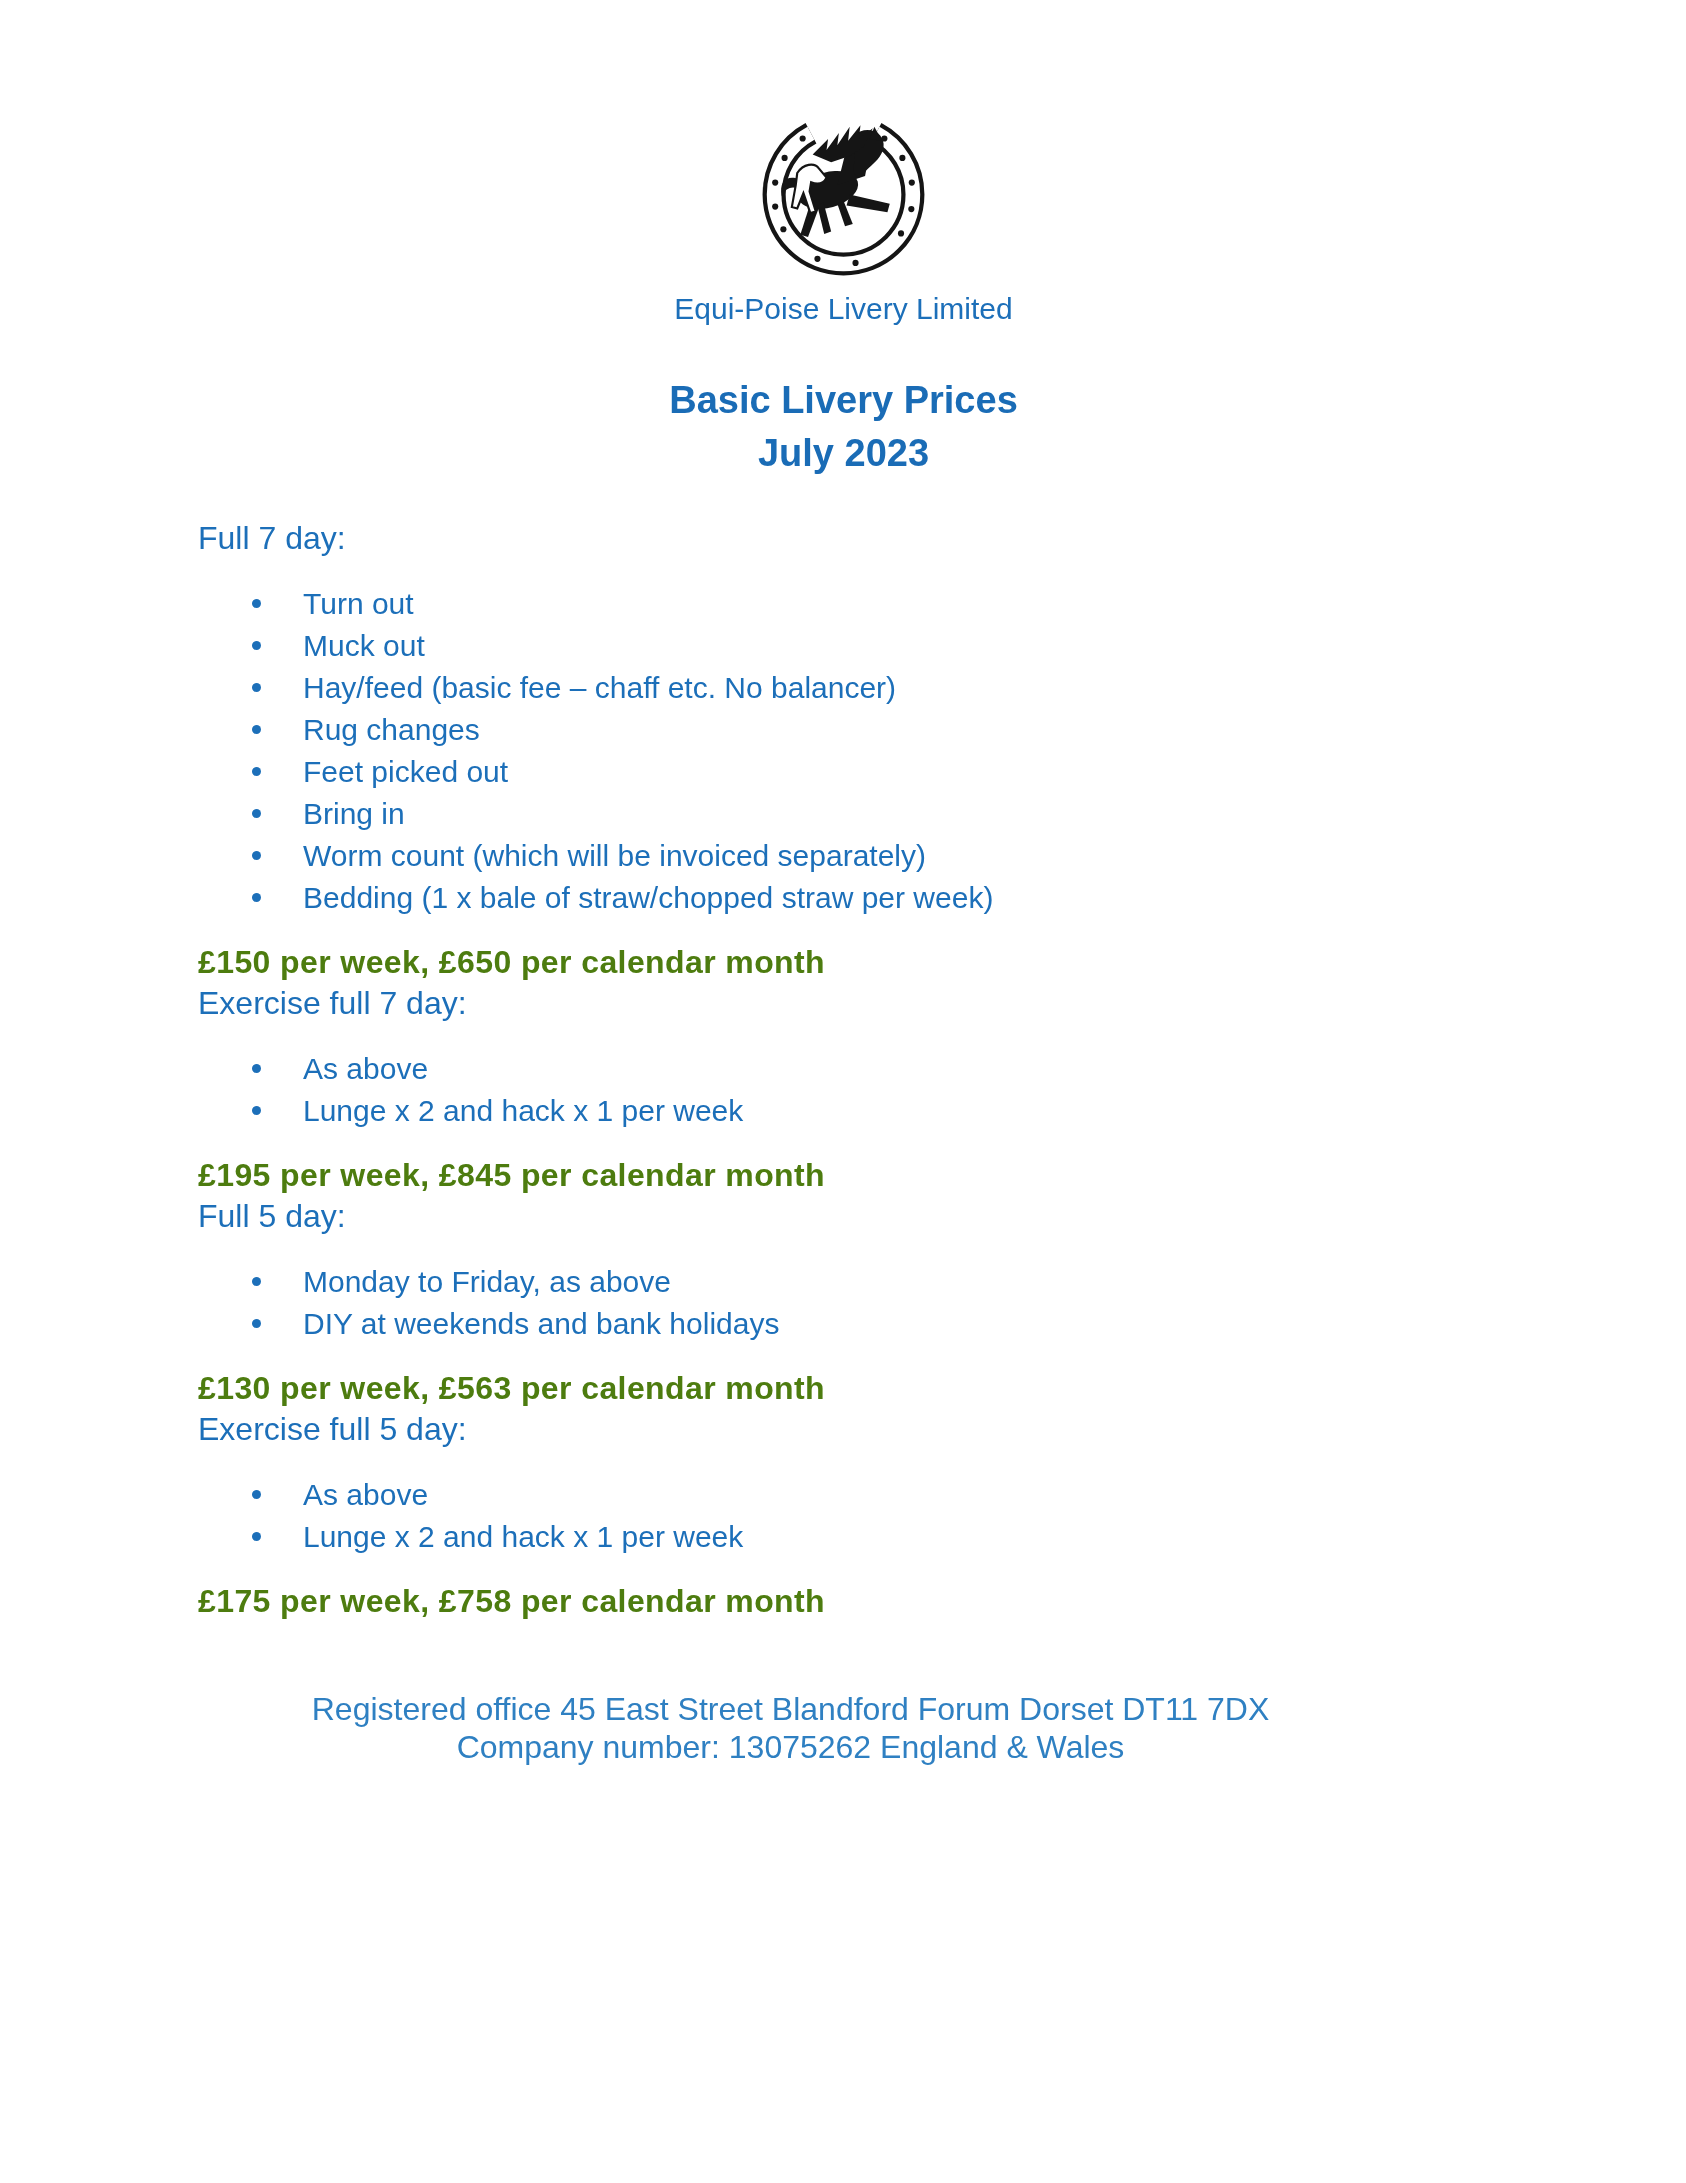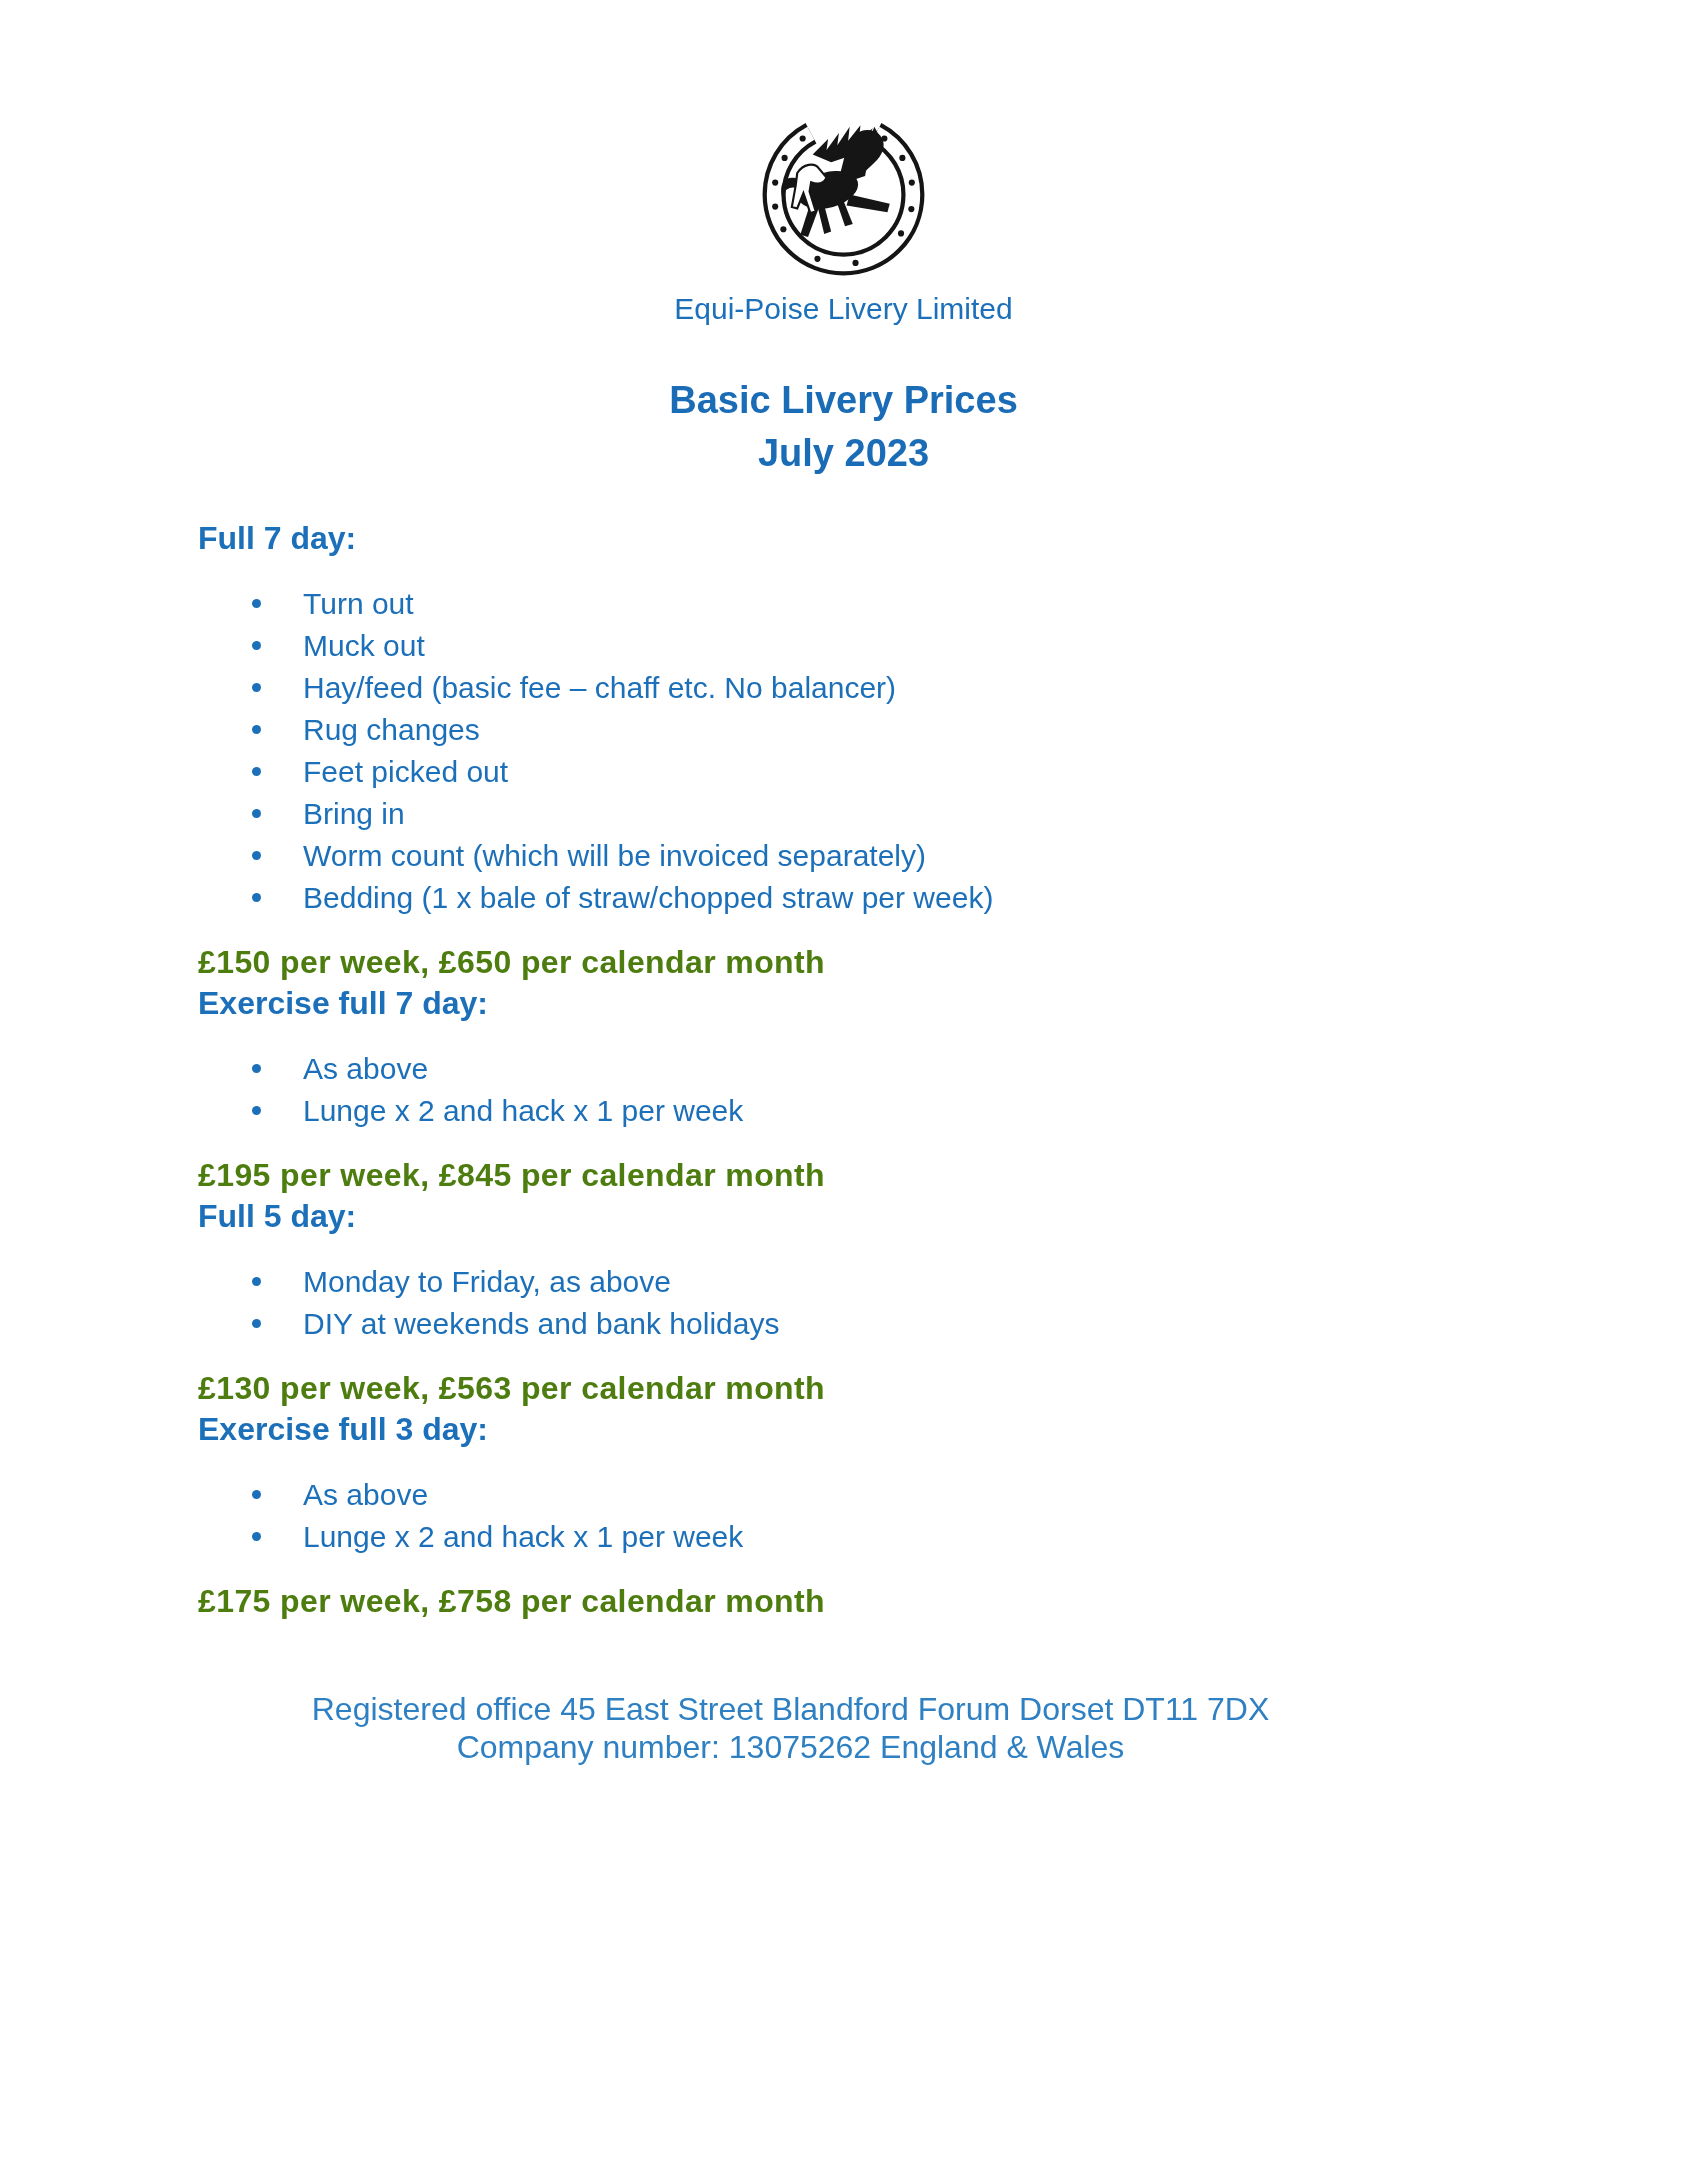--- a/index.html
+++ b/index.html
@@ -40,21 +40,21 @@
     text-align: center;
   }
   
   .doc-body {
     padding-left: 198px;
     padding-right: 165px;
   }
   .section-heading {
     font-size: 32px;
     line-height: 40px;
-    font-weight: 700;
+    font-weight: 400;
     color: #1c6fb9;
   }
   .price-section:first-child .section-heading { margin-top: 38px; }
   .price-section + .price-section .section-heading { }
   .bullet-list {
     margin-top: 25px;
     list-style: none;
     padding-left: 54px;
   }
   .bullet-list li {
@@ -168,21 +168,21 @@
     <section class="price-section">
       <h2 class="section-heading">Full 5 day:</h2>
       <ul class="bullet-list">
         <li><span class="dot"></span><span>Monday to Friday, as above</span></li>
         <li><span class="dot"></span><span>DIY at weekends and bank holidays</span></li>
       </ul>
       <p class="price">£130 per week, £563 per calendar month</p>
     </section>
 
     <section class="price-section">
-      <h2 class="section-heading">Exercise full 3 day:</h2>
+      <h2 class="section-heading">Exercise full 5 day:</h2>
       <ul class="bullet-list">
         <li><span class="dot"></span><span>As above</span></li>
         <li><span class="dot"></span><span>Lunge x 2 and hack x 1 per week</span></li>
       </ul>
       <p class="price">£175 per week, £758 per calendar month</p>
     </section>
 
   </main>
 
   <footer class="doc-footer">

